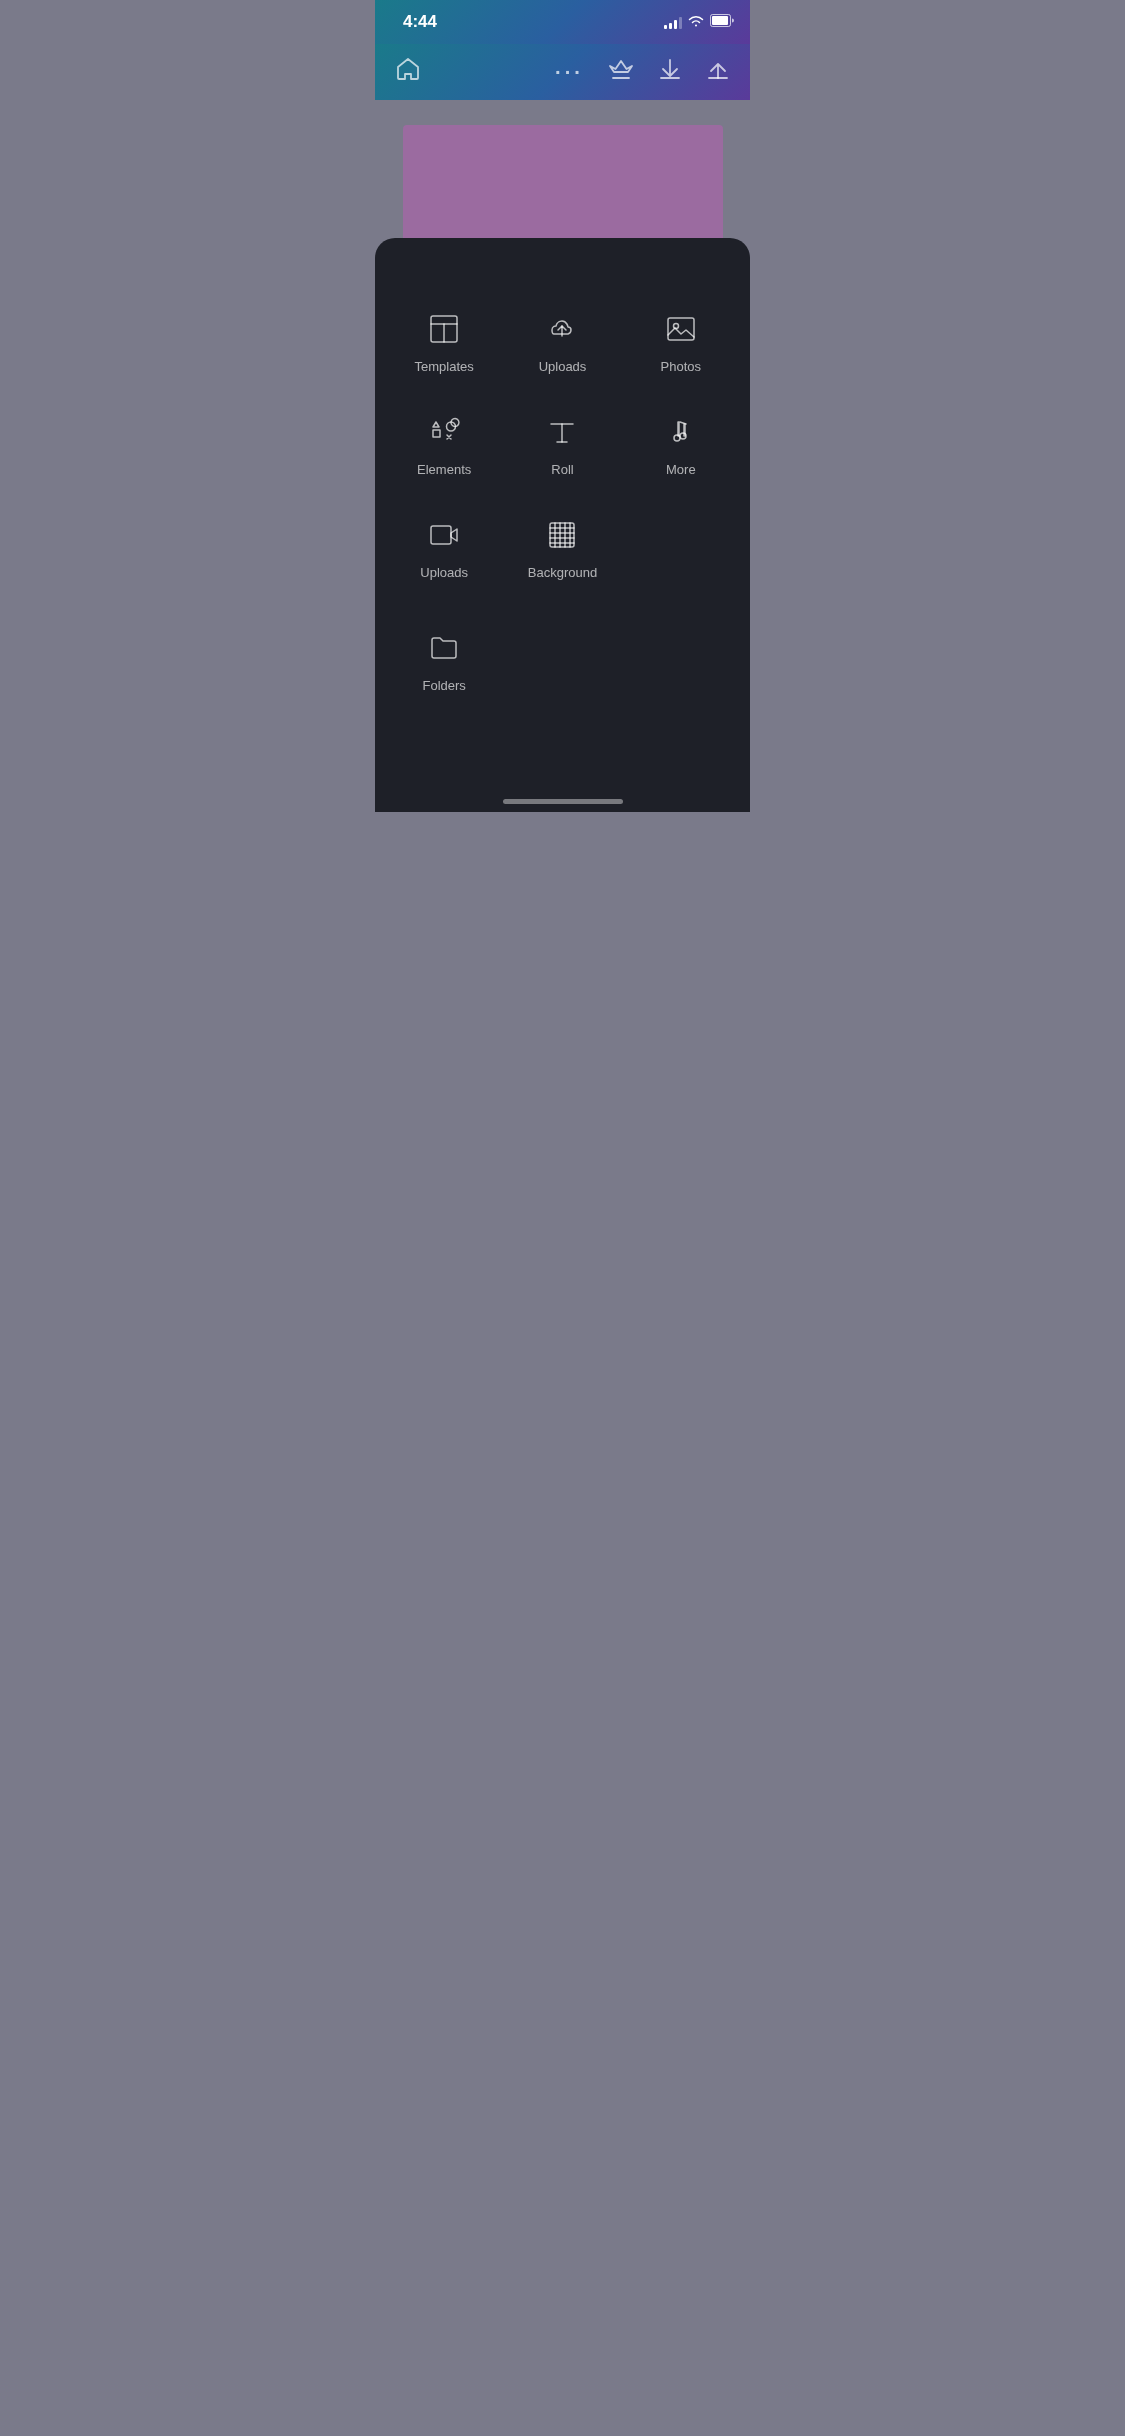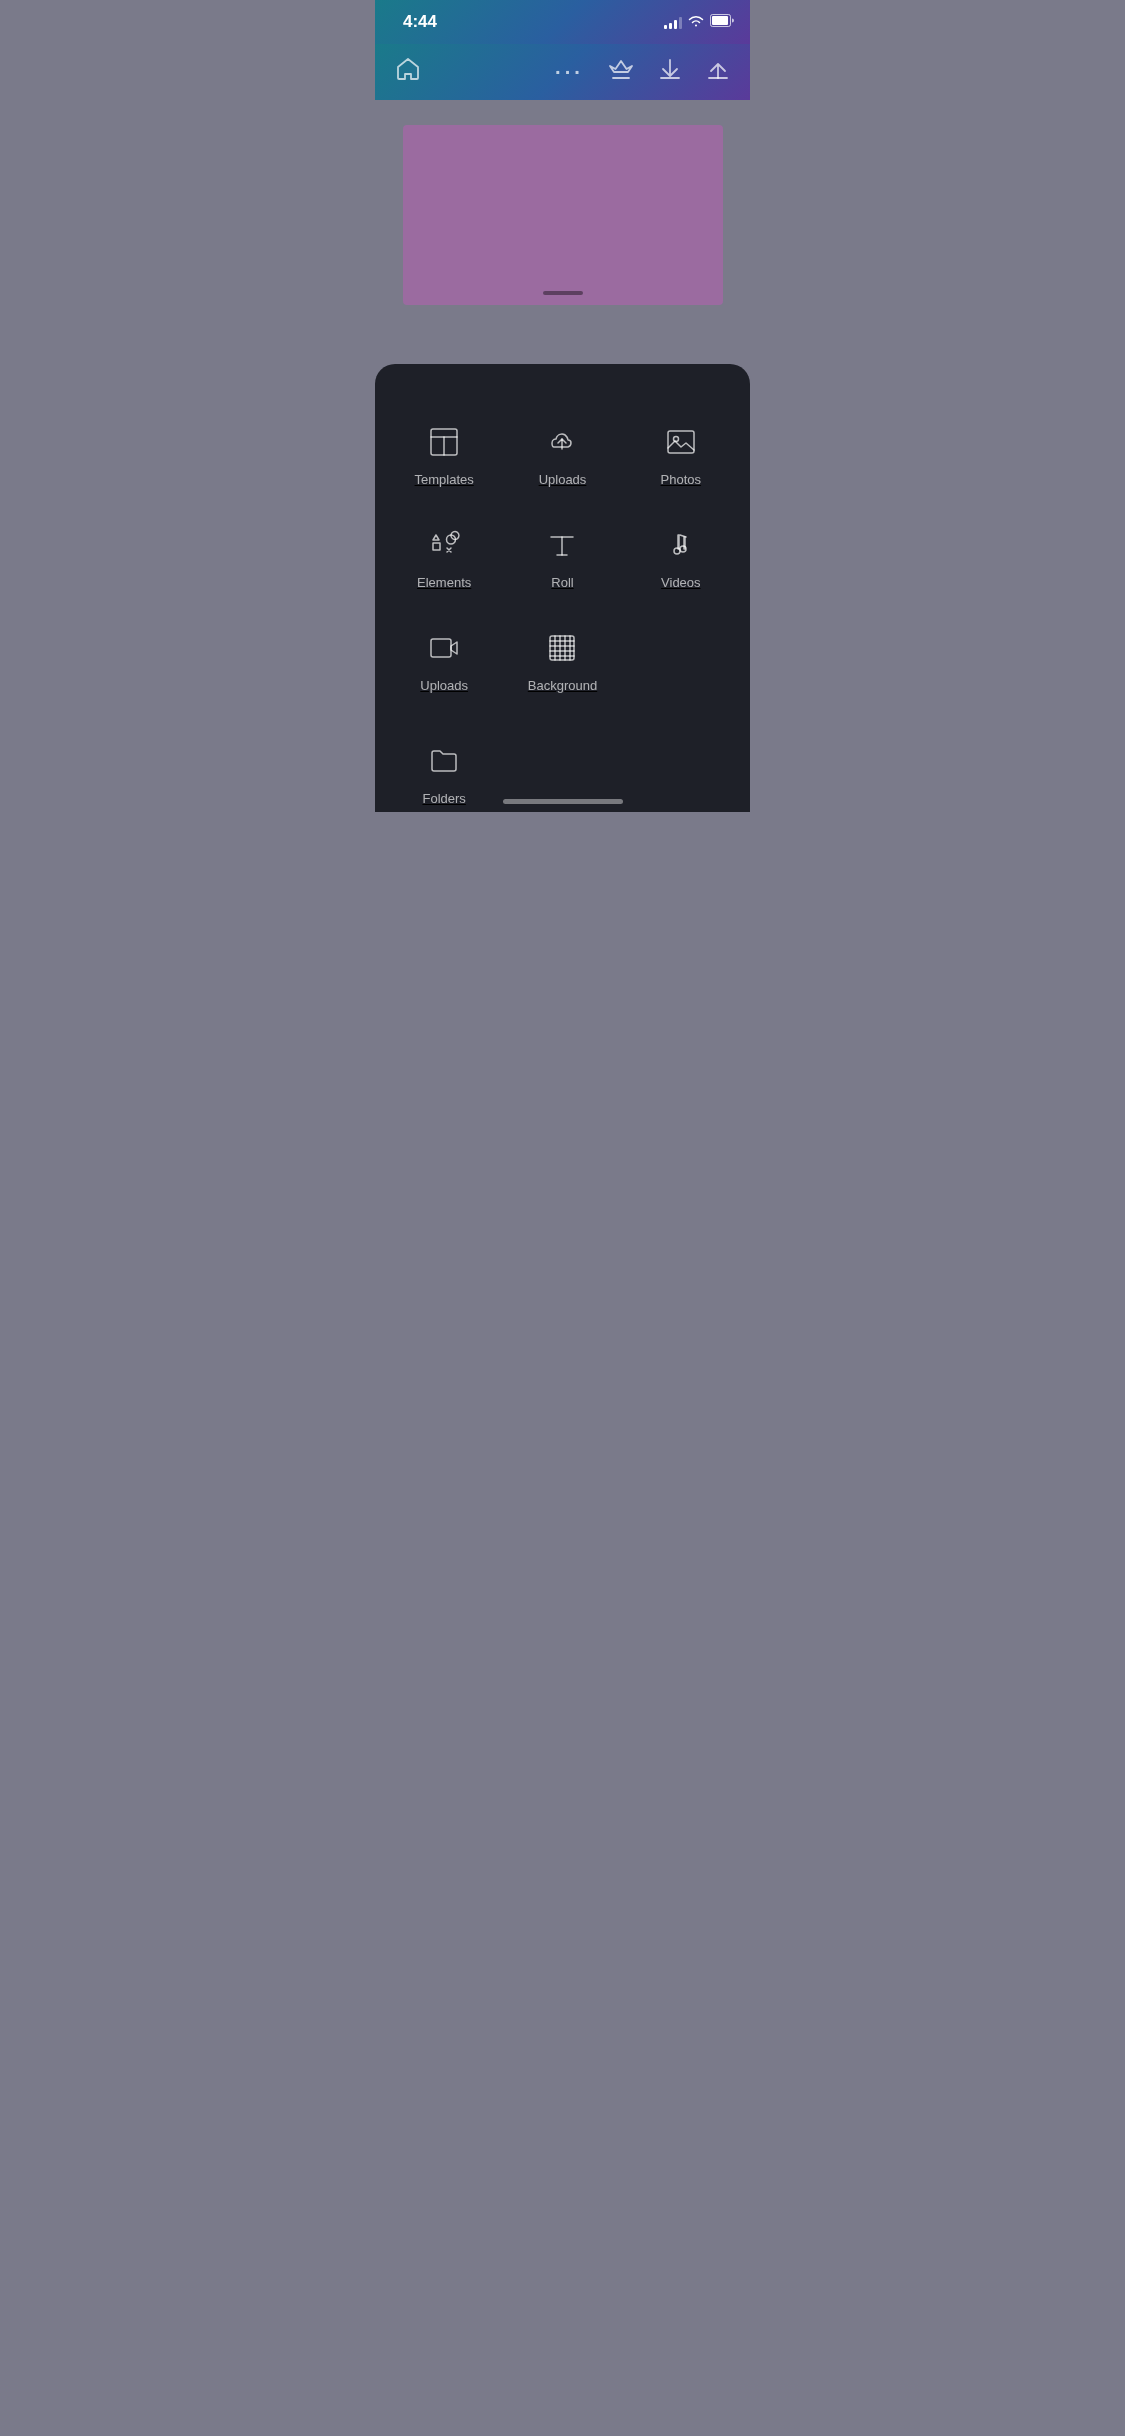--- a/index.html
+++ b/index.html
@@ -119,26 +119,25 @@
       background: rgba(0,0,0,0.4);
       border-radius: 2px;
     }
 
     
     .bottom-sheet {
       position: absolute;
       bottom: 0;
       left: 0;
       right: 0;
-      height: 448px;
+      height: 574px;
       background: #1e2028;
       border-radius: 20px 20px 0 0;
-      padding: 20px 0 30px;
+      padding: 33px 0 30px;
       z-index: 50;
-      text-decoration: underline;
     }
 
     .grid-container {
       display: grid;
       grid-template-columns: repeat(3, 1fr);
       gap: 0;
       padding: 20px 10px 0;
     }
 
     .grid-item {
@@ -339,21 +338,21 @@
     <div class="grid-item">
       <div class="grid-item-icon">
         <svg class="icon-svg" viewBox="0 0 32 32">
           <path d="M14 6l-1 0 0 14 1 0z"></path>
           <path d="M20 8l-1 0 0 12 1 0z"></path>
           <circle cx="12" cy="22" r="3"></circle>
           <circle cx="18" cy="20" r="3"></circle>
           <line x1="15" y1="6" x2="21" y2="8"></line>
         </svg>
       </div>
-      <span class="grid-item-label">Videos</span>
+      <span class="grid-item-label">More</span>
     </div>
 
     <div class="grid-item">
       <div class="grid-item-icon">
         <svg class="icon-svg" viewBox="0 0 32 32">
           <rect x="3" y="7" width="20" height="18" rx="2"></rect>
           <polygon points="29,10 23,14 23,18 29,22"></polygon>
         </svg>
       </div>
       <span class="grid-item-label">Uploads</span>

